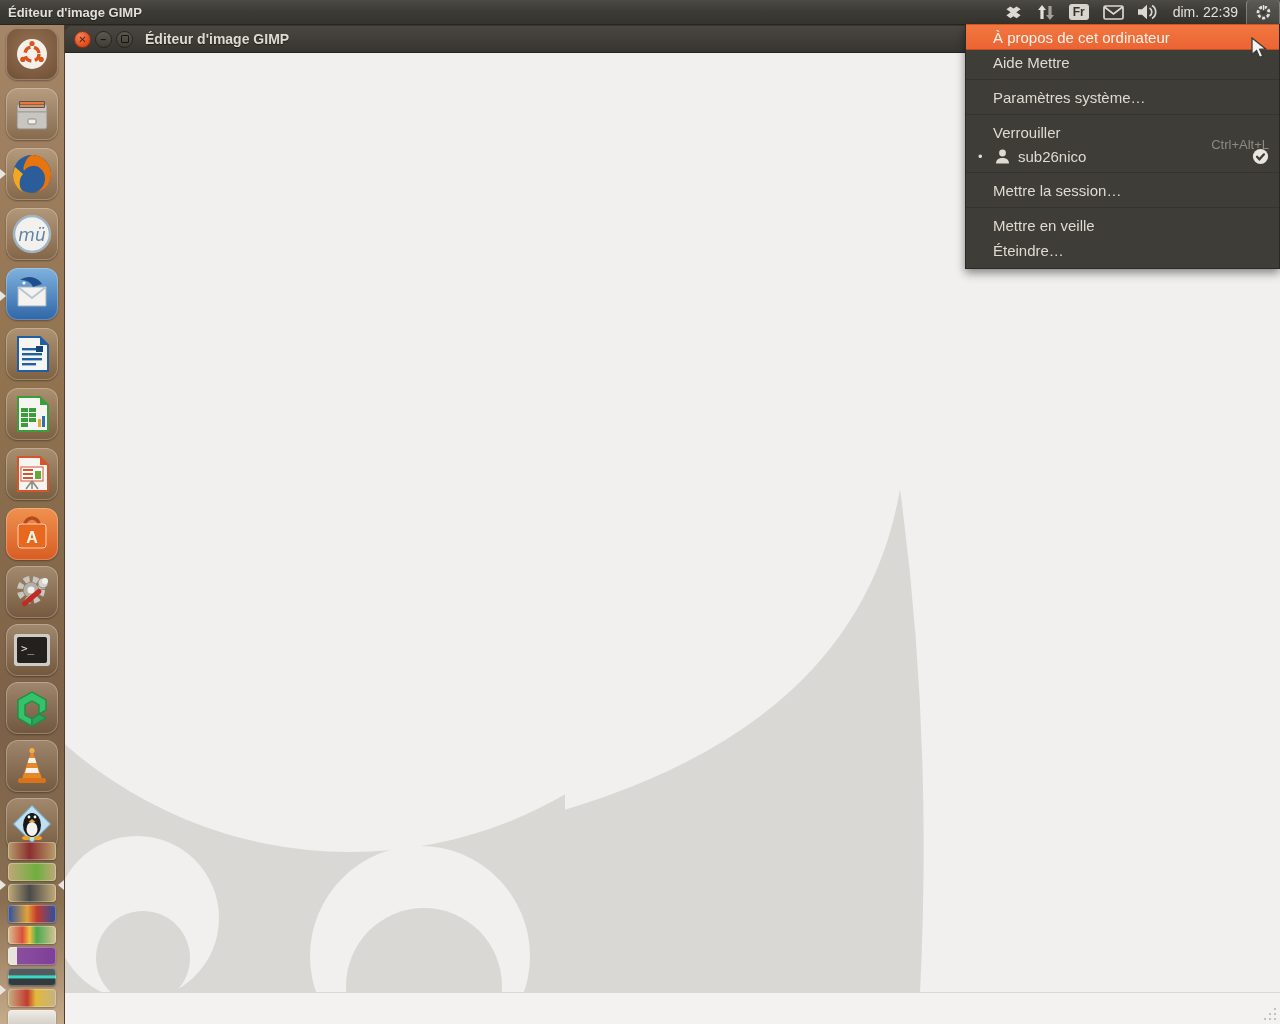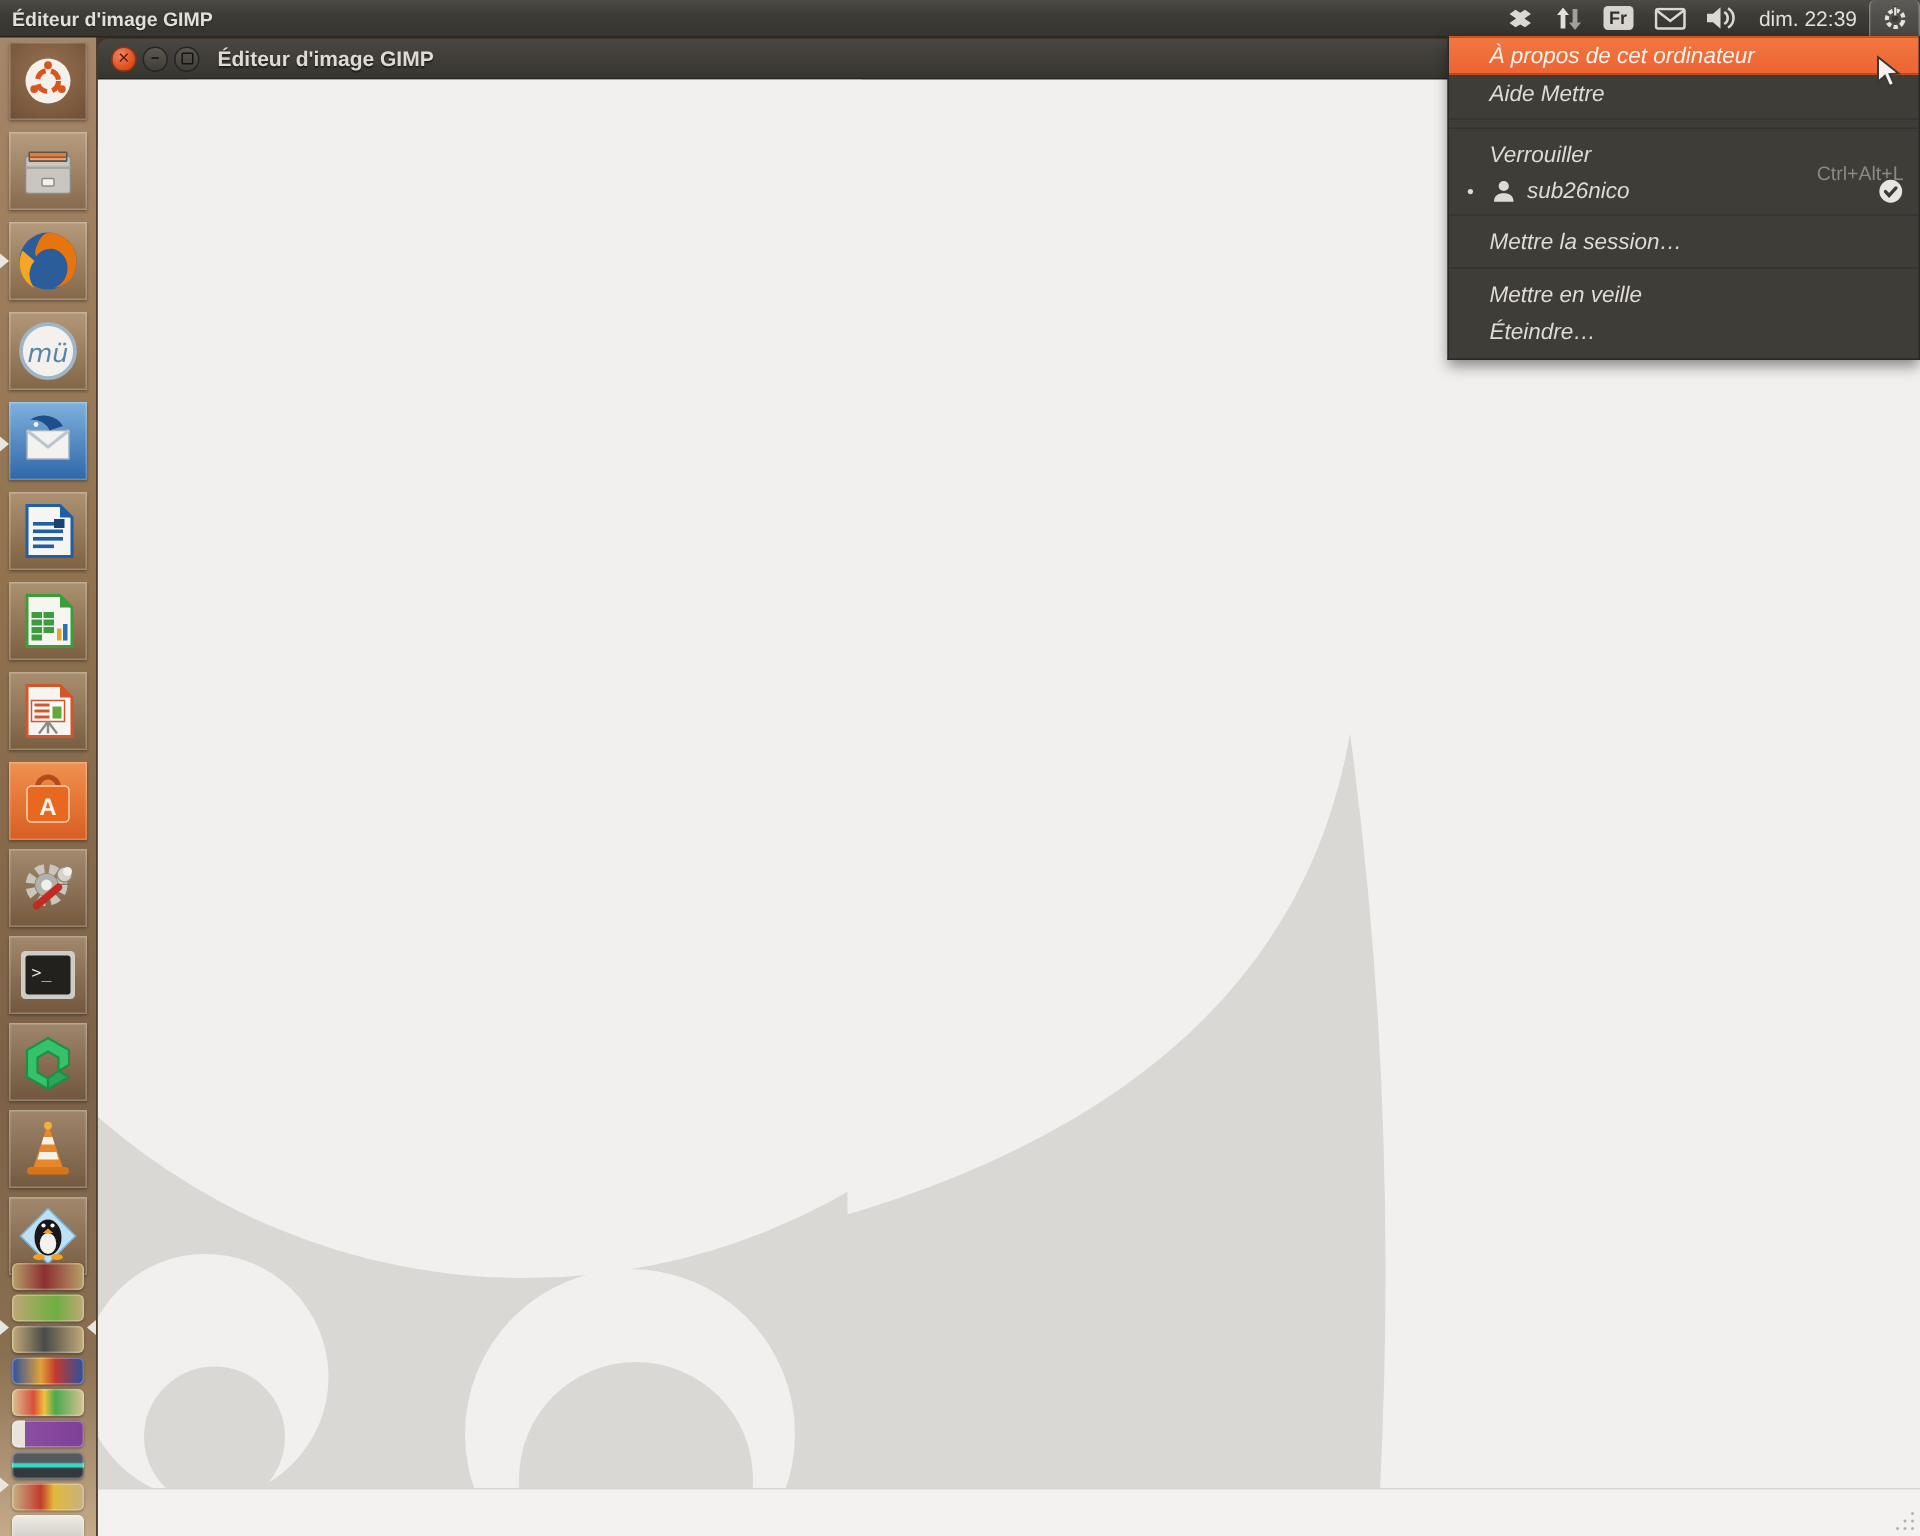--- a/index.html
+++ b/index.html
@@ -30,21 +30,21 @@
     border-left:1px solid rgba(255,255,255,.28);border-right:1px solid rgba(255,255,255,.28);
     border-radius:4px 4px 0 0;
   }
   
   .launcher{
     position:absolute;left:0;top:24px;width:64px;height:1000px;z-index:40;
     background:linear-gradient(180deg,#a58668 0%,#91734f 35%,#7c6148 70%,#8a7051 88%,#c5ab8a 100%);
     border-right:1px solid #4e3e2d;
   }
   .tile{
-    position:absolute;left:6px;width:52px;height:52px;border-radius:0;
+    position:absolute;left:6px;width:52px;height:52px;border-radius:12px;
     background:linear-gradient(180deg,rgba(235,215,190,.30),rgba(90,65,40,.35));
     box-shadow:inset 0 0 0 1px rgba(255,255,255,.25),0 1px 2px rgba(0,0,0,.35);
     display:flex;align-items:center;justify-content:center;
   }
   .tile svg{display:block;}
   .slice{
     position:absolute;left:8px;width:48px;height:18px;border-radius:4px;
     box-shadow:inset 0 0 0 1px rgba(255,255,255,.28),0 1px 2px rgba(0,0,0,.3);
   }
   .edge-arrow{position:absolute;width:0;height:0;}
@@ -95,21 +95,21 @@
     border-top:1px solid #d4561f;border-bottom:1px solid #c14e1c;height:24px;
     padding-left:27px;color:#f7f3ec;
   }
   .menu-item .shortcut{margin-left:auto;color:#8d8a83;font-size:13px;margin-top:24px;}
   .menu-item.user-row{padding-left:12px;height:23px;}
   .menu-item .bullet{width:16px;color:#dfdbd2;font-size:13px;text-align:left;}
   .menu-item .usr{width:17px;height:17px;margin-right:7px;flex:0 0 17px;}
   .menu-item .chk{margin-left:auto;width:17px;height:17px;flex:0 0 17px;}
   .menu-sep{height:1px;background:#34332e;border-bottom:1px solid rgba(255,255,255,.05);
     margin:4px 0;}
-  .mi-label{white-space:nowrap;font-style:italic;}
+  .mi-label{white-space:nowrap;}
   
   .cursor{position:absolute;left:1251px;top:37px;z-index:100;}
 </style>
 </head>
 <body>
 
 <div class="gimp-window">
   <div class="titlebar">
     <div class="tb-btn tb-close">✕</div>
     <div class="tb-btn tb-min">−</div>
@@ -356,20 +356,23 @@
 </div>
 
 <div class="session-menu">
   <div class="menu-item sel">
     <span class="mi-label">À propos de cet ordinateur</span>
   </div>
   <div class="menu-item">
     <span class="mi-label">Aide Mettre</span>
   </div>
   <div class="menu-sep"></div>
+  <div class="menu-item">
+    <span class="mi-label">Paramètres système…</span>
+  </div>
   <div class="menu-sep"></div>
   <div class="menu-item">
     <span class="mi-label">Verrouiller</span>
     <span class="shortcut">Ctrl+Alt+L</span>
   </div>
   <div class="menu-item user-row">
     <span class="bullet">•</span>
     <svg class="usr" viewBox="0 0 17 17">
       <circle cx="8.5" cy="5" r="3.4" fill="#dfdbd2"></circle>
       <path d="M2,15.5 c0,-4 2.8,-5.6 6.5,-5.6 s6.5,1.6 6.5,5.6 Z" fill="#dfdbd2"></path>

